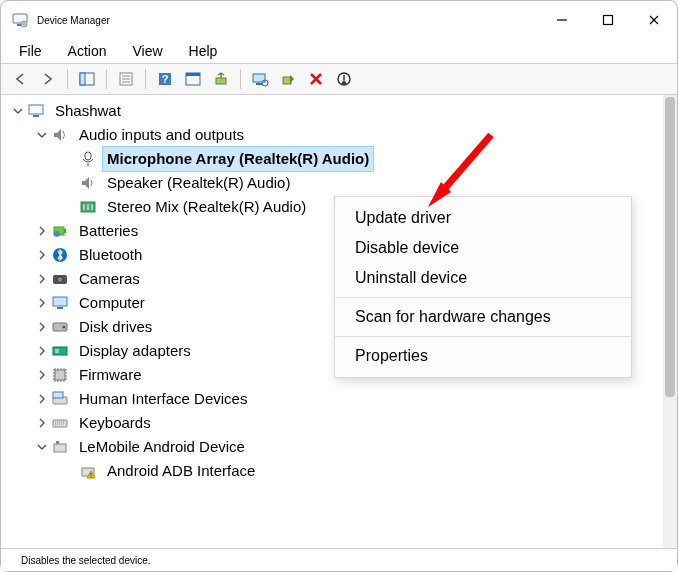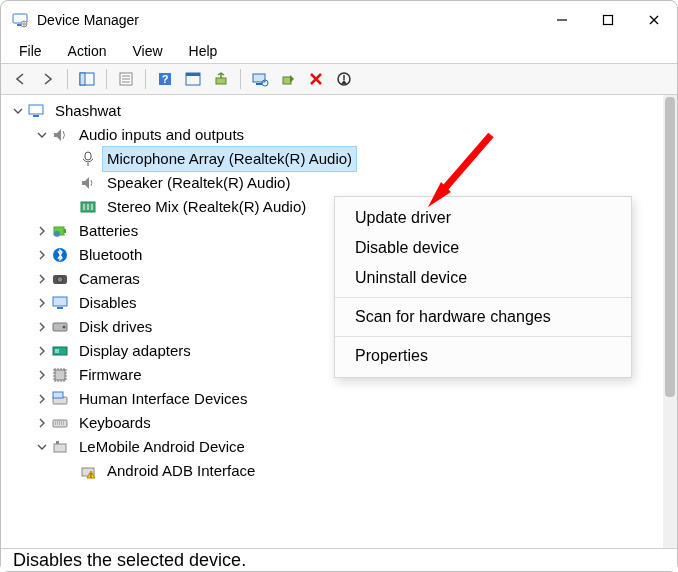--- a/index.html
+++ b/index.html
@@ -30,21 +30,21 @@
     display: flex;
     align-items: center;
     padding-left: 10px;
   }
   .titlebar .app-icon {
     width: 18px; height: 18px;
     display: flex; align-items: center; justify-content: center;
     margin-right: 8px;
   }
   .titlebar .title {
-    font-size: 14px;
+    font-size: 10px;
   }
   .winbtns {
     margin-left: auto;
     display: flex;
     height: 100%;
   }
   .winbtn {
     width: 46px;
     display: flex;
     align-items: center;
@@ -130,34 +130,35 @@
     width: 18px; height:18px;
     display:flex; align-items:center; justify-content:center;
     margin-right: 6px;
   }
   .node .label {
     padding: 0 4px;
   }
   .selected .label {
     background: #cce8ff;
     outline: 1px solid #99d1ff;
+    font-weight: bold;
   }
 
   
   .d0 { padding-left: 4px; }
   .d1 { padding-left: 28px; }
   .d2 { padding-left: 56px; }
 
   
   .statusbar {
     height: 22px;
     border-top: 1px solid #d0d0d0;
     display:flex; align-items:center;
-    padding-left: 12px;
-    font-size: 18px;
+    padding-left: 20px;
+    font-size: 10px;
     background:#fff;
   }
 
   
   .ctxmenu {
     position: absolute;
     left: 333px;
     top: 195px;
     width: 296px;
     background: #fcfcfc;
@@ -426,21 +427,21 @@
           <svg width="10" height="10">
               <path d="M3 1 L7 5 L3 9" fill="none" stroke="#555" stroke-width="1.4"></path>
             </svg>
         </span>
         <span class="icon">
           <svg width="16" height="16">
               <rect x="1" y="2" width="14" height="9" fill="#cfe3f7" stroke="#3a7bd5"></rect>
               <rect x="5" y="12" width="6" height="2" fill="#3a7bd5"></rect>
             </svg>
         </span>
-        <span class="label">Disables</span>
+        <span class="label">Computer</span>
       </div>
 
       <div class="node d1">
         <span class="exp">
           <svg width="10" height="10">
               <path d="M3 1 L7 5 L3 9" fill="none" stroke="#555" stroke-width="1.4"></path>
             </svg>
         </span>
         <span class="icon">
           <svg width="16" height="16">

